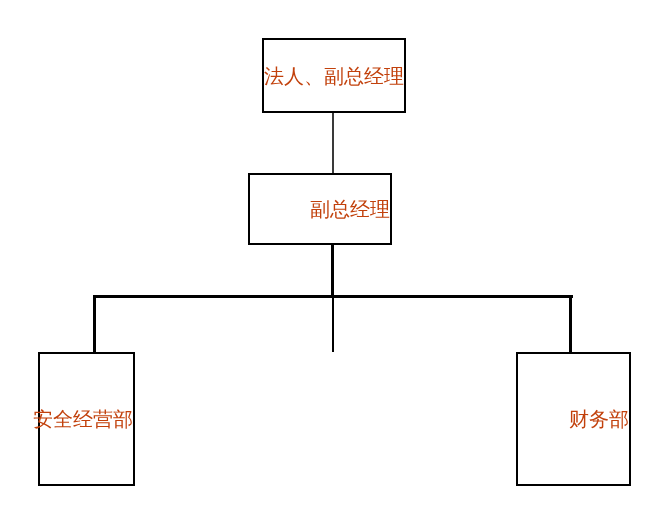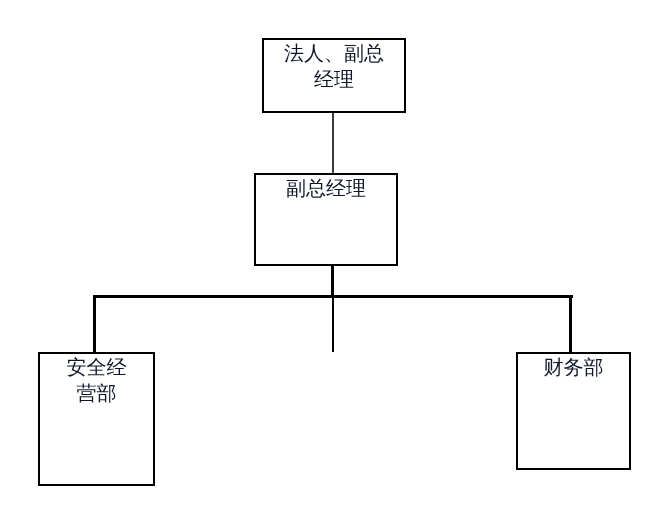--- a/index.html
+++ b/index.html
@@ -14,42 +14,42 @@
     background: #ffffff;
     font-family: "Liberation Sans", "DejaVu Sans", sans-serif;
     overflow: hidden;
   }
   .org-box {
     position: absolute;
     box-sizing: border-box;
     border: 2px solid #000000;
     background: #ffffff;
     display: flex;
-    flex-direction: column;
+    flex-direction: row;
     align-items: center;
-    justify-content: flex-start;
+    justify-content: flex-end;
     text-align: center;
-    color: #0f172a;
+    color: #c2410c;
     font-size: 20px;
     line-height: 26px;
   }
   .org-box .line {
     display: block;
     white-space: nowrap;
   }
   .connector {
     position: absolute;
     background: #000000;
   }
   
   .box-root    { left: 262px; top: 38px;  width: 144px; height: 75px; }
-  .box-deputy  { left: 254px; top: 173px; width: 144px; height: 93px; }
-  .box-dept-1  { left: 38px;  top: 352px; width: 117px; height: 134px; }
+  .box-deputy  { left: 248px; top: 173px; width: 144px; height: 72px; }
+  .box-dept-1  { left: 38px;  top: 352px; width: 97px; height: 134px; }
   .box-dept-2  { left: 275px; top: 352px; width: 118px; height: 134px; }
-  .box-dept-3  { left: 516px; top: 352px; width: 115px; height: 118px; }
+  .box-dept-3  { left: 516px; top: 352px; width: 115px; height: 134px; }
   
   .conn-root-deputy { left: 332px; top: 113px; width: 2px; height: 60px; background: #3a3a3a; }
   .conn-deputy-bus  { left: 331px; top: 245px; width: 3px; height: 51px; }
   .conn-bus         { left: 93px;  top: 295px; width: 480px; height: 3px; }
   .conn-drop-left   { left: 93px;  top: 295px; width: 3px; height: 57px; }
   .conn-drop-mid    { left: 332px; top: 298px; width: 2px; height: 54px; }
   .conn-drop-right  { left: 569px; top: 295px; width: 3px; height: 57px; }
 </style>
 </head>
 <body>

